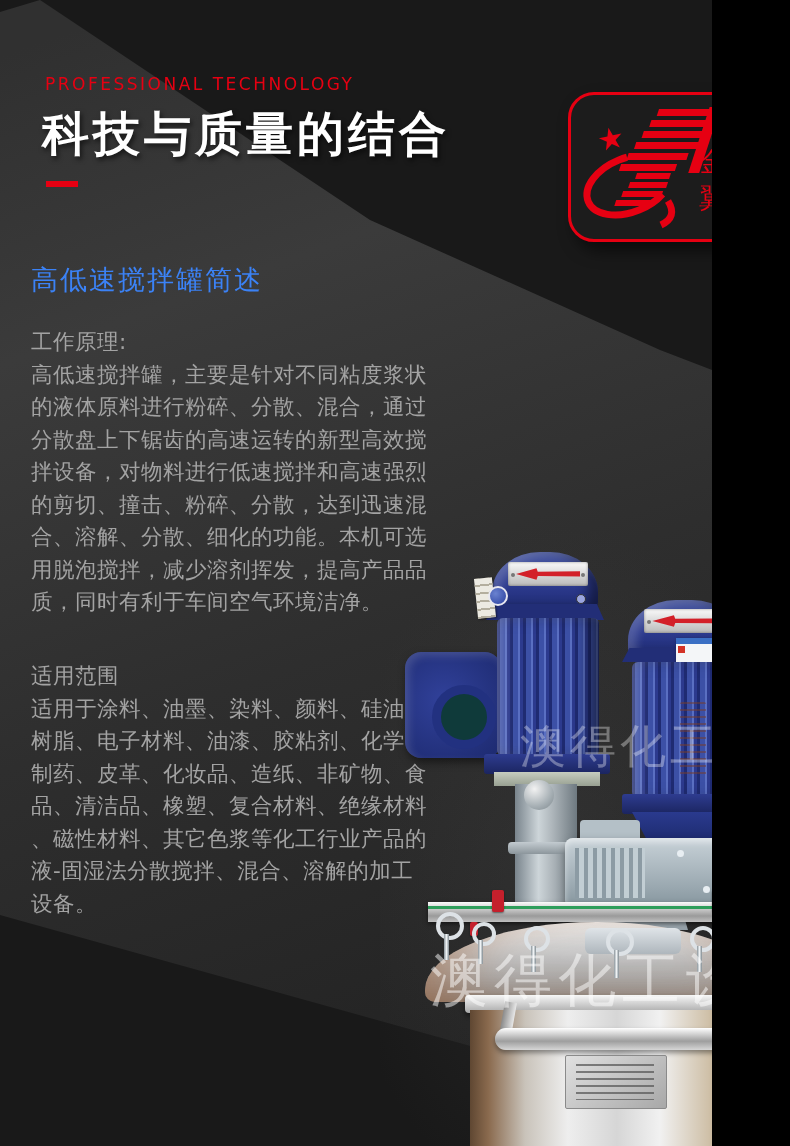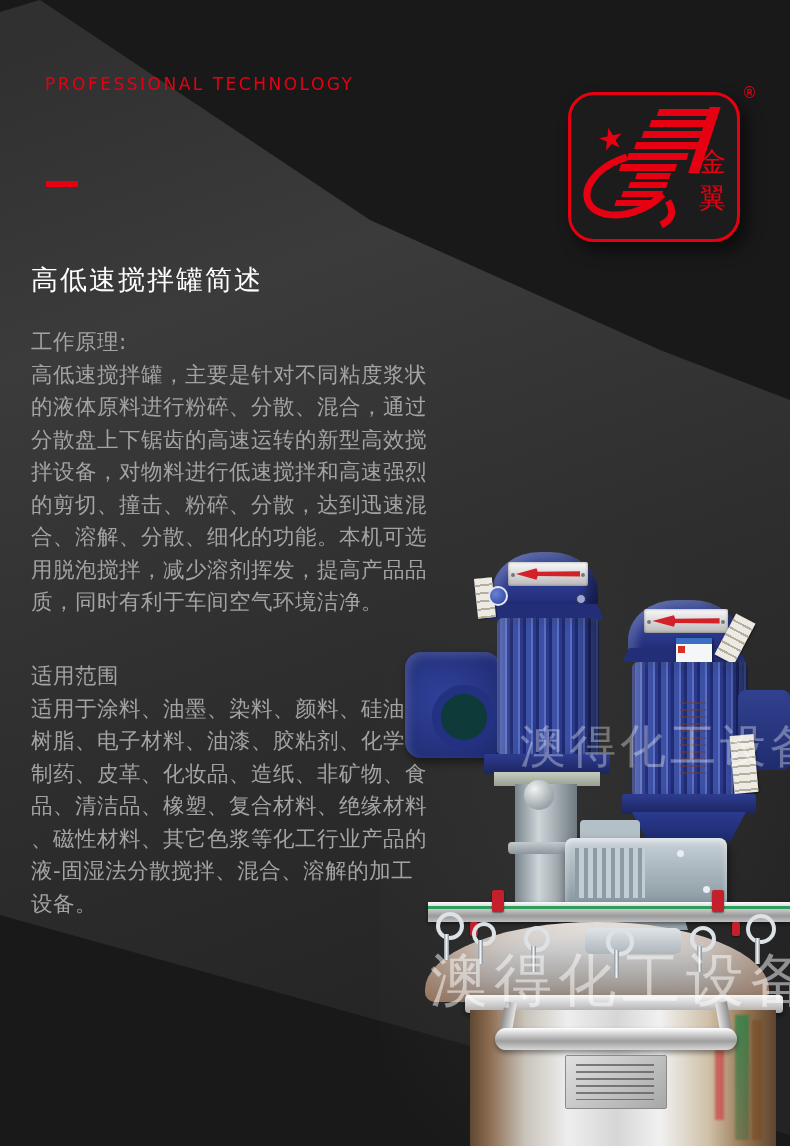--- a/index.html
+++ b/index.html
@@ -1,36 +1,36 @@
 <!DOCTYPE html>
 <html><head>
 <meta charset="utf-8">
 <style>
   html,body{margin:0;padding:0;background:#000;}
-  .page{position:relative;width:790px;height:1146px;overflow:hidden;
+  .page{position:relative;width:712px;height:1146px;overflow:hidden;
         background:#191919;font-family:"DejaVu Sans","Liberation Sans",sans-serif;}
   
   .bg-band{position:absolute;inset:0;z-index:0;
     background:linear-gradient(160deg,#303030 4%,#3b3b3b 26%,#2e2e2e 55%,#232323 88%);
     clip-path:polygon(40px 0px,370px 220px,660px 350px,790px 400px,790px 1135px,0px 915px,0px 12px);}
   .bg-photo-glow{position:absolute;left:380px;top:530px;width:410px;height:616px;z-index:1;
     background:radial-gradient(ellipse at 45% 55%,rgba(70,70,70,.30),rgba(0,0,0,0) 72%);}
   
   .eyebrow{position:absolute;left:45px;top:74px;z-index:2;color:#e60012;
     font-size:17px;letter-spacing:2.5px;}
   .title{position:absolute;left:42px;top:103px;z-index:2;color:#ffffff;
     font-size:47px;font-weight:bold;letter-spacing:4px;text-shadow:2px 3px 5px rgba(0,0,0,.6);}
   .dash{position:absolute;left:46px;top:181px;width:32px;height:6px;background:#e60012;z-index:2;}
   
   .logo-box{position:absolute;left:568px;top:92px;width:166px;height:144px;z-index:2;
     border:3px solid #e60012;border-radius:26px;background:#1c1c1c;
     box-shadow:7px 9px 16px rgba(0,0,0,.55);}
   .reg-mark{position:absolute;left:742px;top:84px;z-index:2;color:#e60012;font-size:15px;}
   
-  .section-title{position:absolute;left:31px;top:262px;z-index:2;color:#ffffff;
+  .section-title{position:absolute;left:31px;top:262px;z-index:2;color:#3b82f6;
     font-size:27px;letter-spacing:2px;}
   .para{position:absolute;left:31px;z-index:2;color:#a3a3a3;font-size:21.5px;
     line-height:32.5px;letter-spacing:.5px;white-space:pre;}
   .para.p1{top:326px;}
   .para.p2{top:660px;}
   
   .wm{position:absolute;z-index:6;color:rgba(255,255,255,.34);white-space:nowrap;}
   .wm1{left:520px;top:716px;font-size:46px;letter-spacing:4px;}
   .wm2{left:430px;top:942px;font-size:58px;letter-spacing:6px;color:rgba(255,255,255,.5);}
   
@@ -57,20 +57,21 @@
   .redknob{background:#c4202c;border-radius:2px;box-shadow:0 1px 2px rgba(0,0,0,.5);}
 </style>
 </head>
 <body>
 
 <div class="page">
   <div class="bg-band"></div>
   <div class="bg-photo-glow"></div>
 
   <div class="eyebrow">PROFESSIONAL TECHNOLOGY</div>
+  <div class="title">科技与质量的结合</div>
   <div class="dash"></div>
 
   <div class="logo-box">
     <svg width="166" height="144" viewBox="0 0 166 144">
       <text x="26" y="54" font-size="30" fill="#e60012" transform="rotate(-12 40 42)">★</text>
       <g fill="#e60012" transform="translate(58,14) skewX(-18)">
         <rect x="30" y="0" width="52" height="7"></rect>
         <rect x="26" y="11" width="58" height="7"></rect>
         <rect x="22" y="22" width="62" height="7"></rect>
         <rect x="18" y="33" width="64" height="7"></rect>

